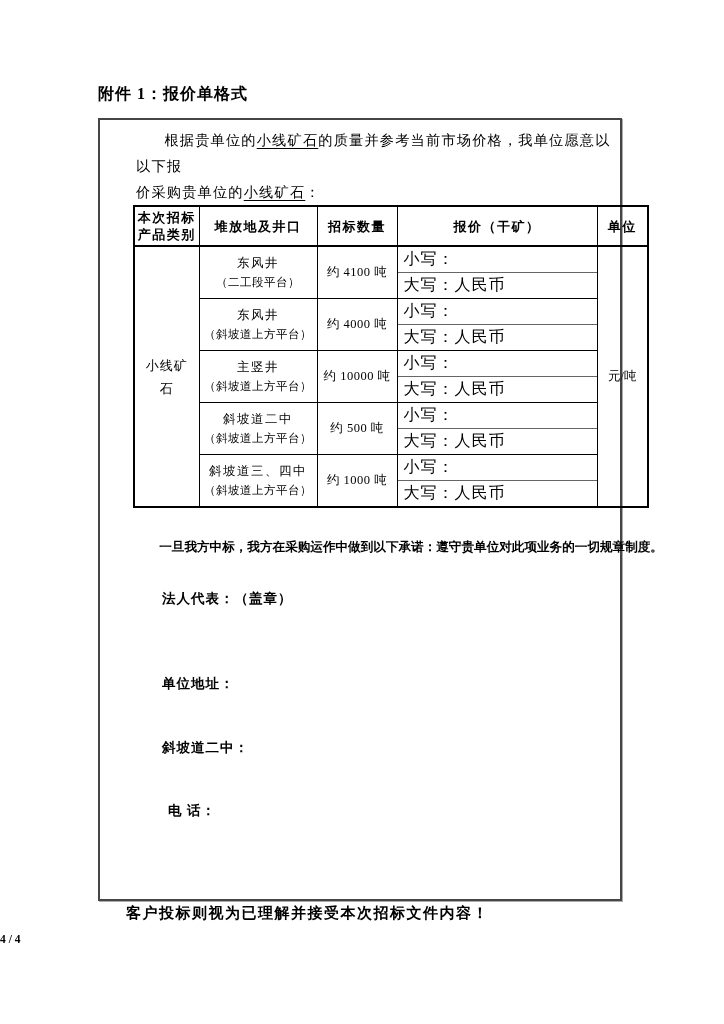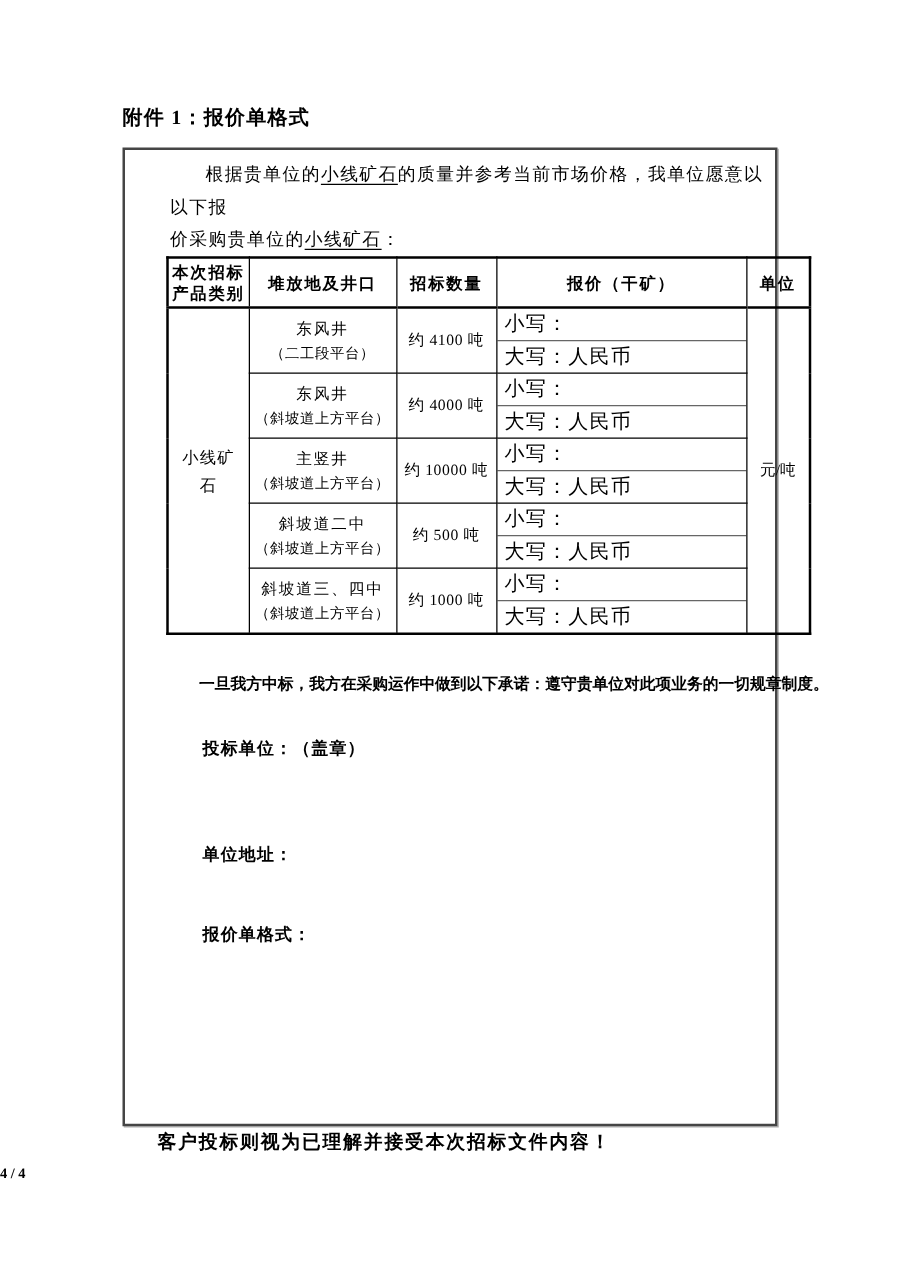--- a/index.html
+++ b/index.html
@@ -162,20 +162,21 @@
         <td class="price-cell">
           <div class="price-half">小写：</div>
           <div class="price-half bottom">大写：人民币</div>
         </td>
       </tr>
     </tbody>
   </table>
 
   <p class="commitment">一旦我方中标，我方在采购运作中做到以下承诺：遵守贵单位对此项业务的一切规章制度。</p>
 
-  <p class="sig-label sig-bidder">投标单位：（盖章）</p>
+  <p class="sig-label sig-bidder">法人代表：（盖章）</p>
   <p class="sig-label sig-addr">单位地址：</p>
-  <p class="sig-label sig-legal">报价单格式：</p>
+  <p class="sig-label sig-legal">斜坡道二中：</p>
+  <p class="sig-label sig-phone">电  话：</p>
 
 </div>
 
 <div class="footer-note">客户投标则视为已理解并接受本次招标文件内容！</div>
 <div class="page-num">4 / 4</div>
 
 </body></html>

